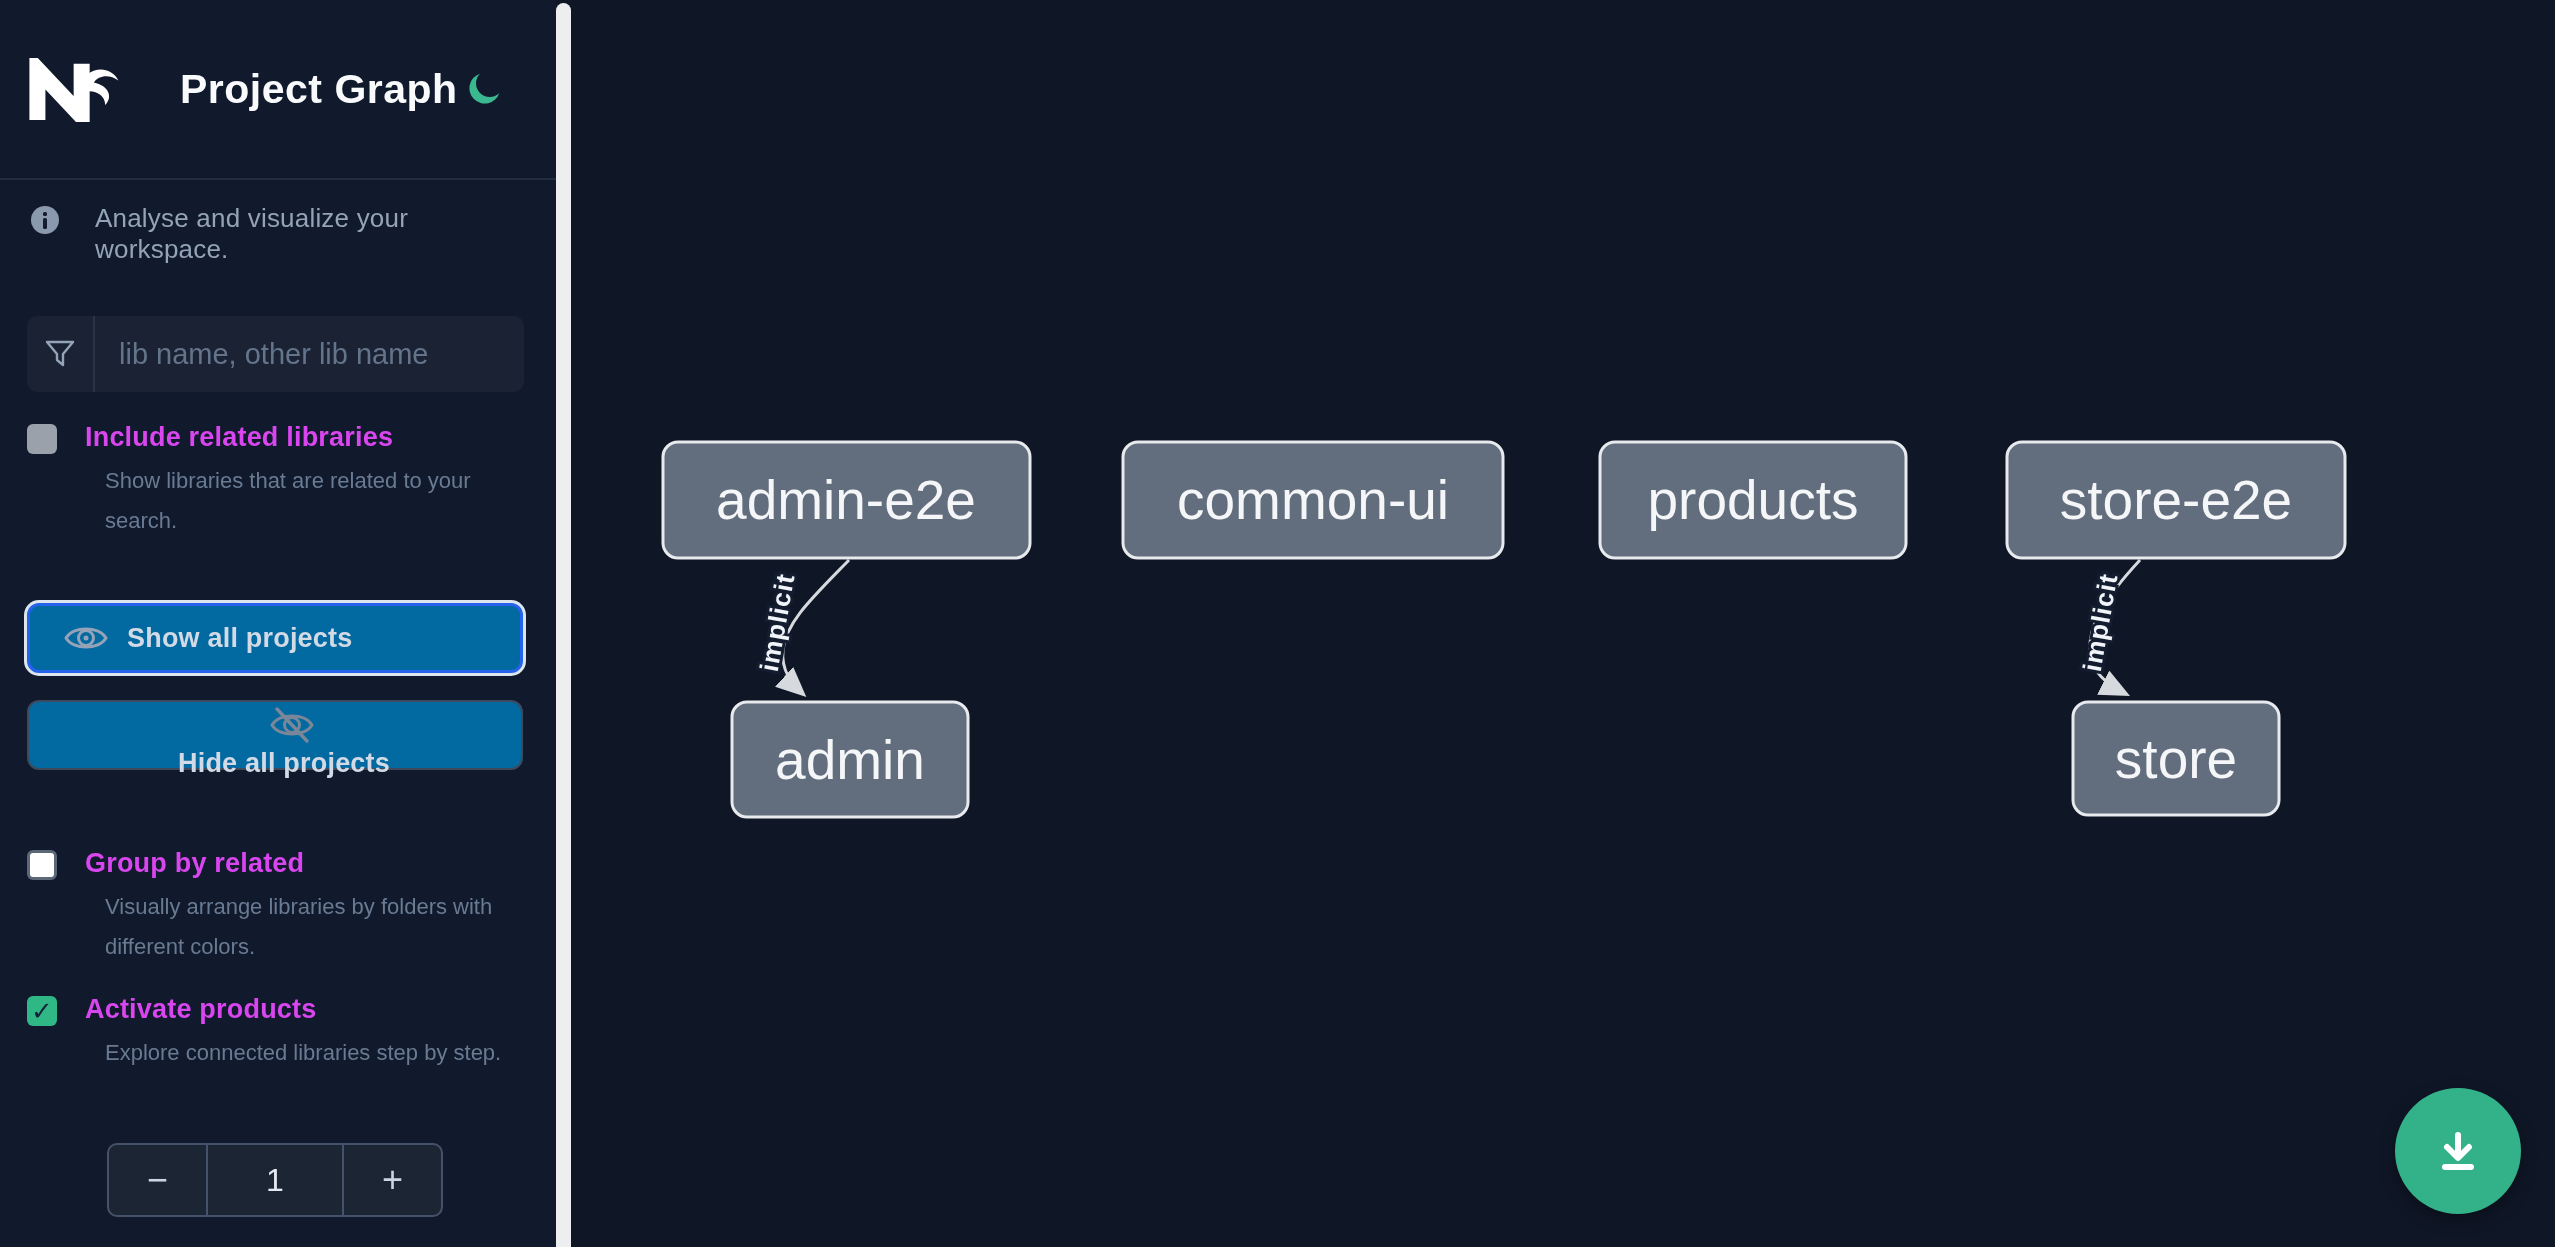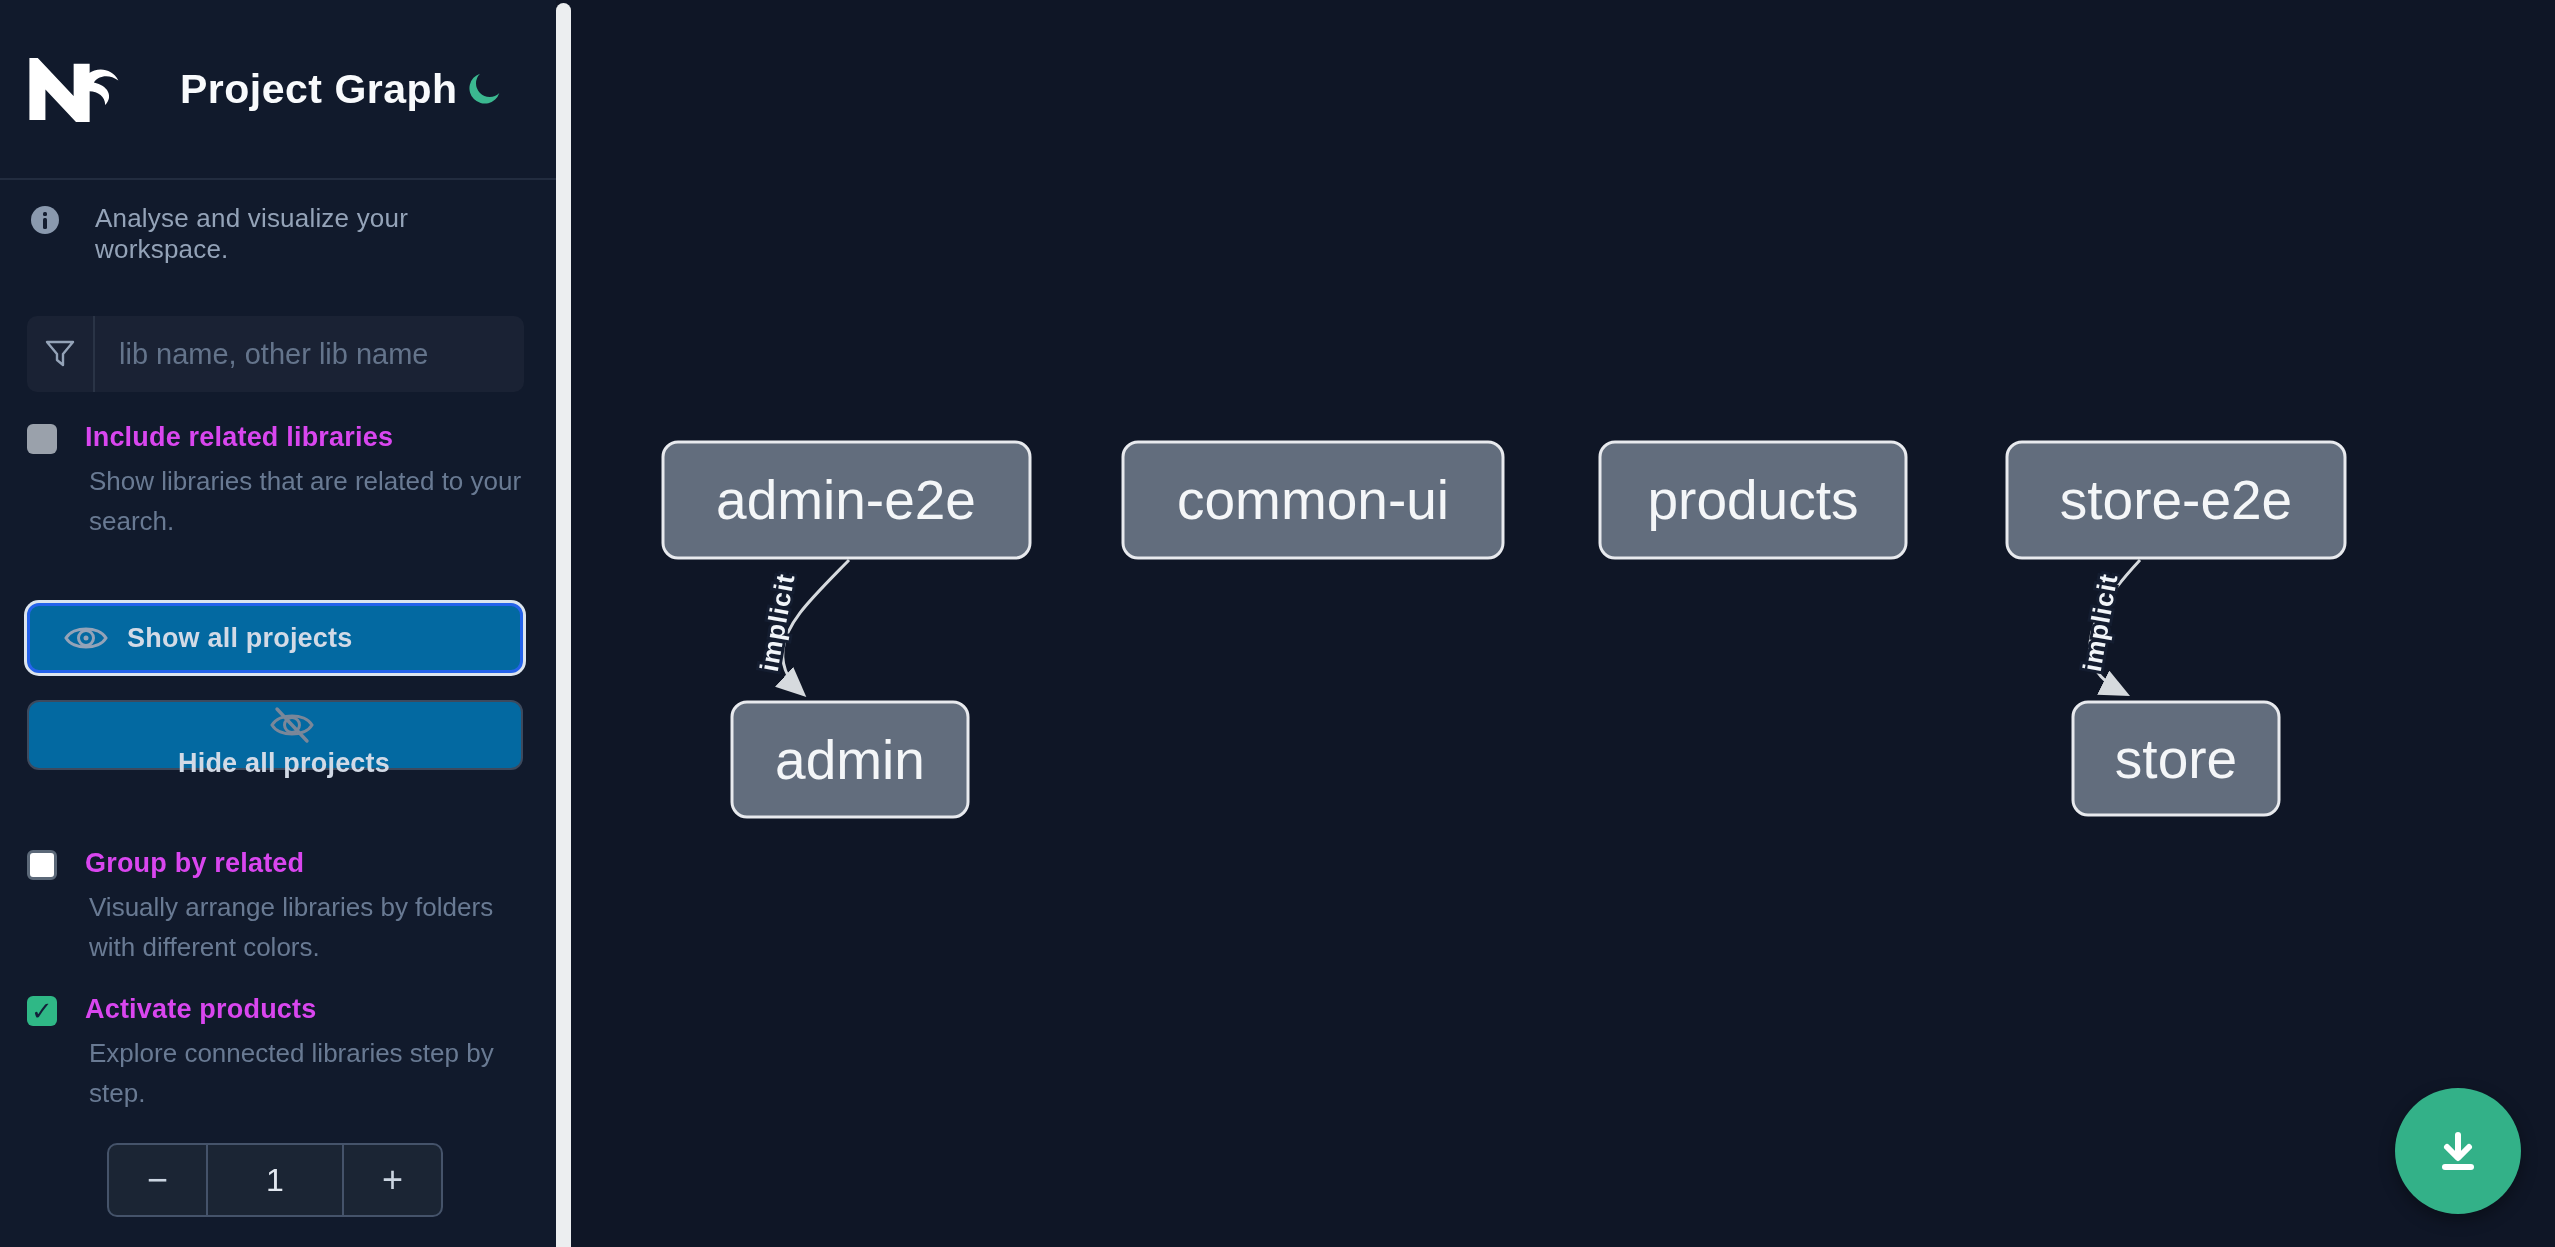--- a/index.html
+++ b/index.html
@@ -50,21 +50,21 @@
   .opt-row { display:flex; align-items:flex-start; }
   .checkbox {
     width:30px; height:30px; flex:0 0 30px; border-radius:6px; margin-top:2px;
     cursor:pointer; display:flex; align-items:center; justify-content:center;
   }
   .cb-gray  { background:#9aa1ab; }
   .cb-white { background:#ffffff; border:3px solid #5b6878; }
   .cb-green { background:#2fb886; }
   .cb-check { color:#13203a; font-size:26px; font-weight:700; line-height:1; }
   .opt-label { margin-left:28px; font-size:27px; font-weight:700; color:#d946ef; letter-spacing:.2px; }
-  .opt-desc  { margin-left:62px; margin-top:7px; width:435px; font-size:26px; line-height:40px; color:#697a93; }
+  .opt-desc  { margin-left:78px; margin-top:7px; width:435px; font-size:22px; line-height:40px; color:#697a93; }
 
   .sb-button {
     position:absolute; left:27px; width:496px; height:70px;
     background:#0369a1; border:2px solid #3d4a5e; border-radius:12px;
     display:flex; align-items:center; cursor:pointer;
     font-family:"Liberation Sans","DejaVu Sans",sans-serif;
   }
   .sb-button.focused {
     border:3px solid #2563eb;
     box-shadow:0 0 0 3px #dde5ee;

